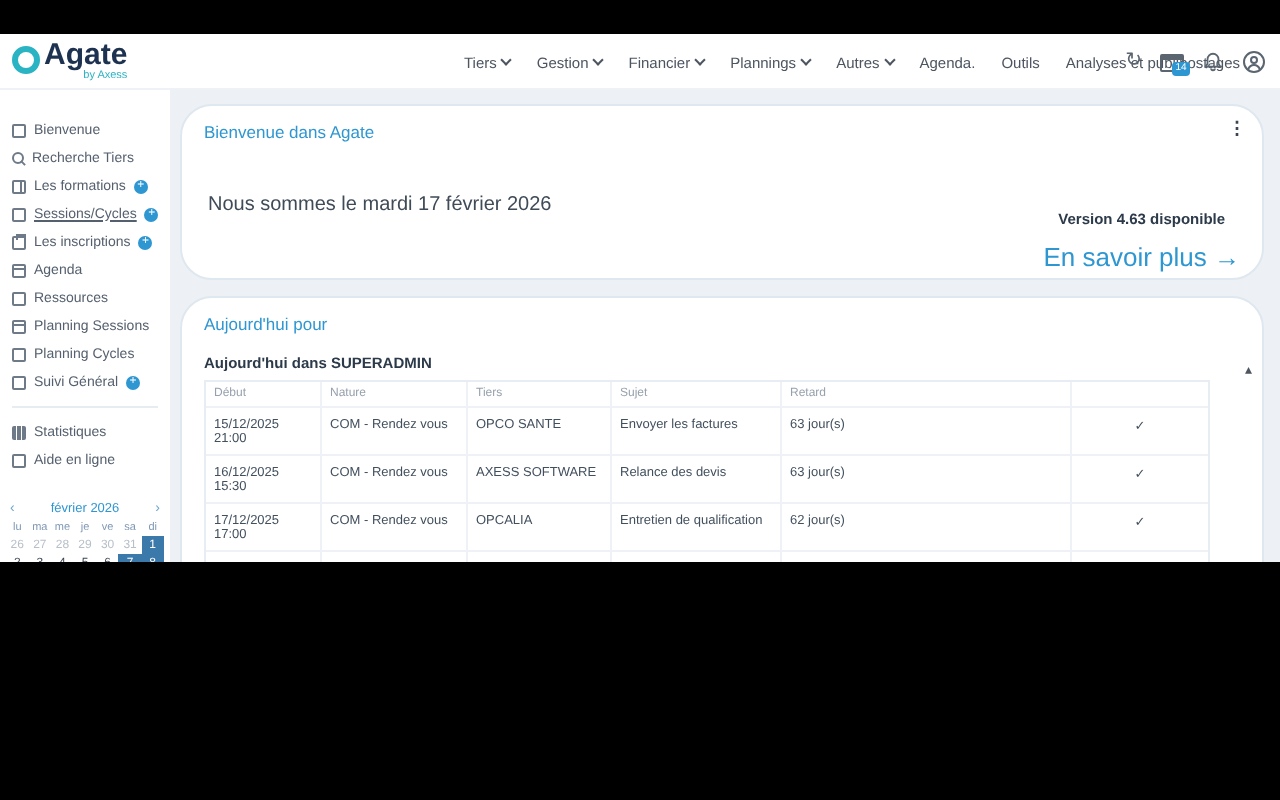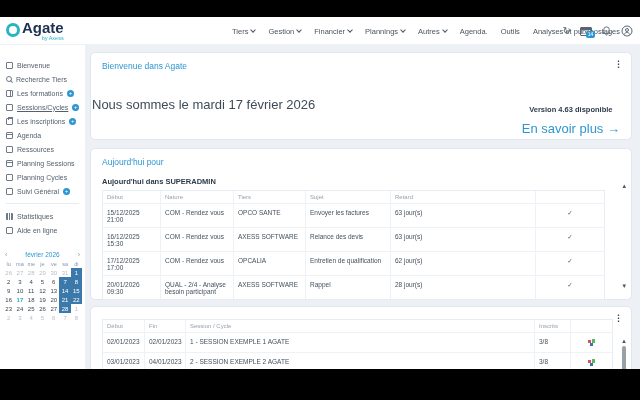--- a/index.html
+++ b/index.html
@@ -1,18 +1,18 @@
 <!DOCTYPE html>
 <html><head>
 <meta charset="utf-8">
 <style>
   *{margin:0;padding:0;box-sizing:border-box}
   html,body{width:640px;height:400px;overflow:hidden}
   body{background:#000;font-family:"Liberation Sans",sans-serif;position:relative}
-  .app{position:absolute;top:17px;left:0;width:640px;height:352px;background:#edf1f6;overflow:hidden}
+  .app{position:absolute;top:17px;left:0;width:640px;height:264px;background:#edf1f6;overflow:hidden}
 
   
   .hdr{position:relative;height:28px;background:#fff;border-bottom:1px solid #eef2f6}
   .logo{position:absolute;top:3px;left:6px;display:flex;align-items:flex-start;gap:2px}
   .logo-ring{width:14px;height:14px;border:3px solid #2ab3c3;border-radius:50%;margin-top:3px;background:#fff}
   .logo-txt{line-height:1}
   .logo-brand{font-size:15px;font-weight:bold;color:#1d3150}
   .logo-by{font-size:5.5px;color:#2ab3c3;text-align:right;margin-top:1px}
   .menus{position:absolute;left:232px;top:0;height:28px;display:flex;align-items:center;gap:13px}
   .menu-item{font-size:7.5px;color:#4c5560;display:flex;align-items:center;gap:3px;white-space:nowrap;cursor:pointer}
@@ -47,26 +47,26 @@
   .cal-arrow{cursor:pointer;color:#6fa7cf;font-size:7px}
   .cal-dn,.cal-cells{display:grid;grid-template-columns:repeat(7,1fr)}
   .cal-dn div{color:#7f98b5;text-align:center;font-size(5.5px);font-size:5.5px;padding:1px 0}
   .cal-cells div{text-align:center;font-size:6px;color:#3c4652;padding:1.5px 0;cursor:pointer}
   .cal-cells div.out{color:#b7bfc8}
   .cal-cells div.we{background:#3c79ab;color:#fff}
   .cal-cells div.today{color:#27aec2;font-weight:bold}
 
   
   .main{position:absolute;left:85px;top:28px;width:555px;height:336px;overflow:hidden}
-  .card{background:#fff;border:1px solid #dfe7ef;border-radius:5px;margin:0 8px 0 5px;position:relative}
+  .card{background:#fff;border:1px solid #dfe7ef;border-radius:16px;margin:0 8px 0 5px;position:relative}
   .card-title{color:#2e96d1;font-size:8.5px;padding:8px 11px 0}
   .kebab{position:absolute;top:7px;right:8px;color:#3c4652;font-size:9px;font-weight:bold;cursor:pointer;line-height:1}
 
   .card-welcome{margin-top:7px;height:88px}
-  .welcome-body{font-size:13px;color:#3f4b57;padding:26px 0 0 1px}
+  .welcome-body{font-size:10px;color:#3f4b57;padding:26px 0 0 13px}
   .welcome-right{position:absolute;right:11px;top:52px;text-align:center}
   .version{font-size:7.5px;font-weight:bold;color:#2c3a4a}
   .learn-more{font-size:13px;color:#2e96d1;margin-top:7px;cursor:pointer}
 
   .card-today{margin-top:8px;height:152px}
   .section-title{font-size:7.5px;font-weight:bold;color:#2c3a4a;padding:10px 11px 4px}
   .t2{margin:0 26px 0 11px;border:1px solid #e7edf3}
   .t2-hrow,.t2-row{display:grid;grid-template-columns:58px 73px 72px 85px 145px 1fr}
   .t2-hrow>div{font-size:6px;color:#97a1ad;padding:3px 4px;border-right:1px solid #eef2f6}
   .t2-row{border-top:1px solid #eef2f6}

